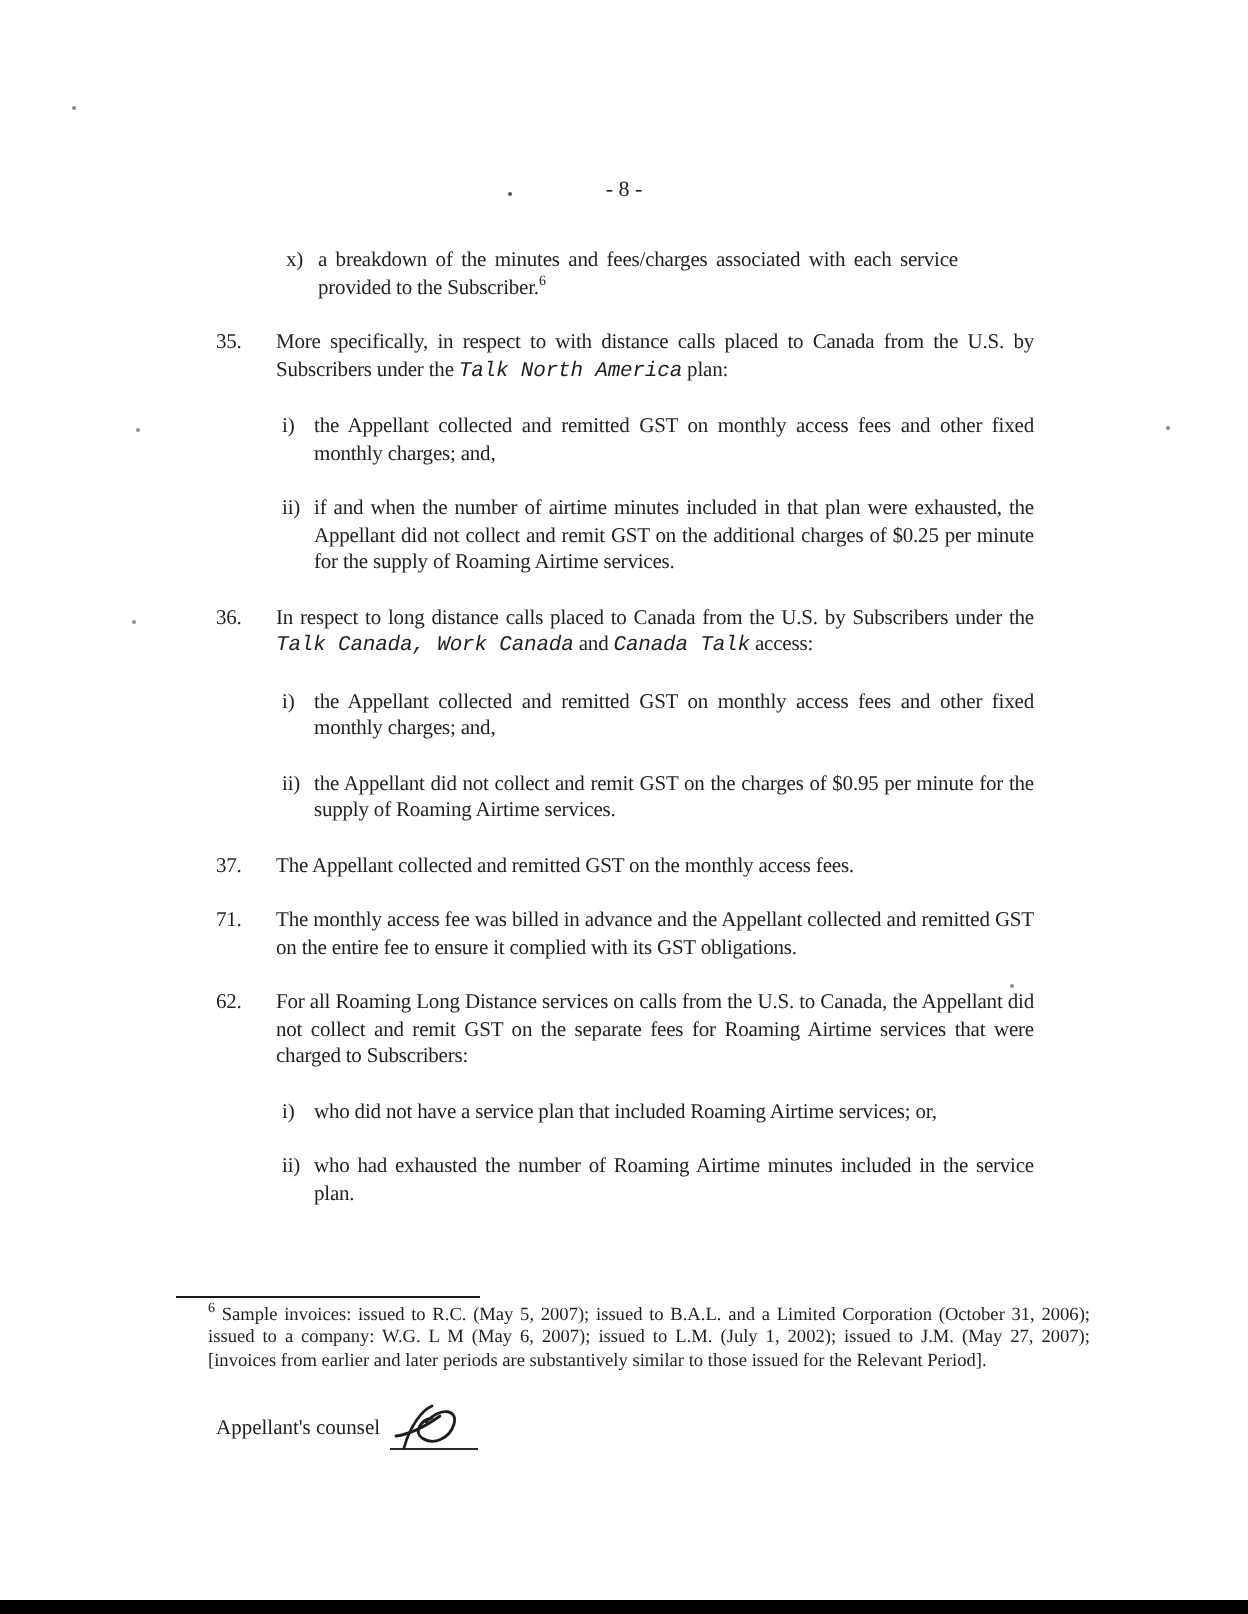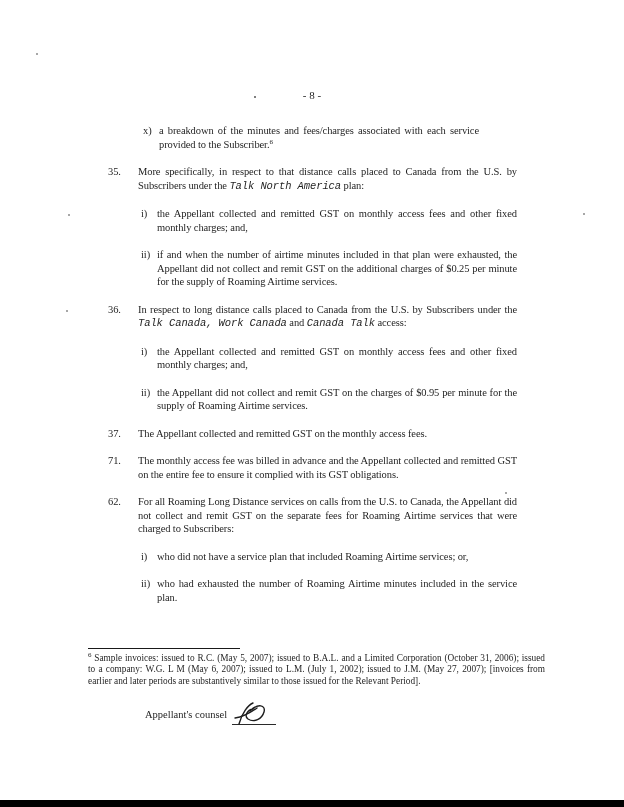--- a/index.html
+++ b/index.html
@@ -51,33 +51,34 @@
   }
   .fn-rule {
     width: 152px;
     border-top: 1.6px solid #191919;
     margin-bottom: 4px;
   }
   .fn-text {
     font-size: 9.3px;
     line-height: 11.4px;
     text-align: justify;
+    margin-left: 16px;
   }
   .sig-row {
     position: absolute;
     left: 108px;
     top: 700px;
     width: 466px;
     display: flex;
     justify-content: space-between;
     align-items: flex-end;
     font-size: 10.5px;
   }
   .sig-group { display: flex; align-items: flex-end; }
-  .sig-label { line-height: 14px; padding-bottom: 3px; margin-left: 37px; }
+  .sig-label { line-height: 14px; padding-bottom: 3px; }
   .sig-line {
     display: inline-block;
     border-bottom: 1.4px solid #2a2a2a;
     margin-left: 5px;
     position: relative;
   }
   .sig-line svg { display: block; margin-bottom: -4px; }
   .scan-bar {
     position: absolute;
     left: 0;
@@ -101,21 +102,21 @@
 
   <div class="page-number">- 8 -</div>
 
   <div class="paragraphs">
       <div class="para x-item">
         <span class="marker">x)</span>
         <span class="body"><span>a breakdown of the minutes and fees/charges associated with each service provided to the Subscriber.</span><sup>6</sup></span>
       </div>
       <div class="para numbered">
         <span class="marker">35.</span>
-        <span class="body"><span>More specifically, in respect to that distance calls placed to Canada from the U.S. by Subscribers under the </span><i>Talk North America</i><span> plan:</span></span>
+        <span class="body"><span>More specifically, in respect to with distance calls placed to Canada from the U.S. by Subscribers under the </span><i>Talk North America</i><span> plan:</span></span>
       </div>
       <div class="para sub">
         <span class="marker">i)</span>
         <span class="body"><span>the Appellant collected and remitted GST on monthly access fees and other fixed monthly charges; and,</span></span>
       </div>
       <div class="para sub">
         <span class="marker">ii)</span>
         <span class="body"><span>if and when the number of airtime minutes included in that plan were exhausted, the Appellant did not collect and remit GST on the additional charges of $0.25 per minute for the supply of Roaming Airtime services.</span></span>
       </div>
       <div class="para numbered">

